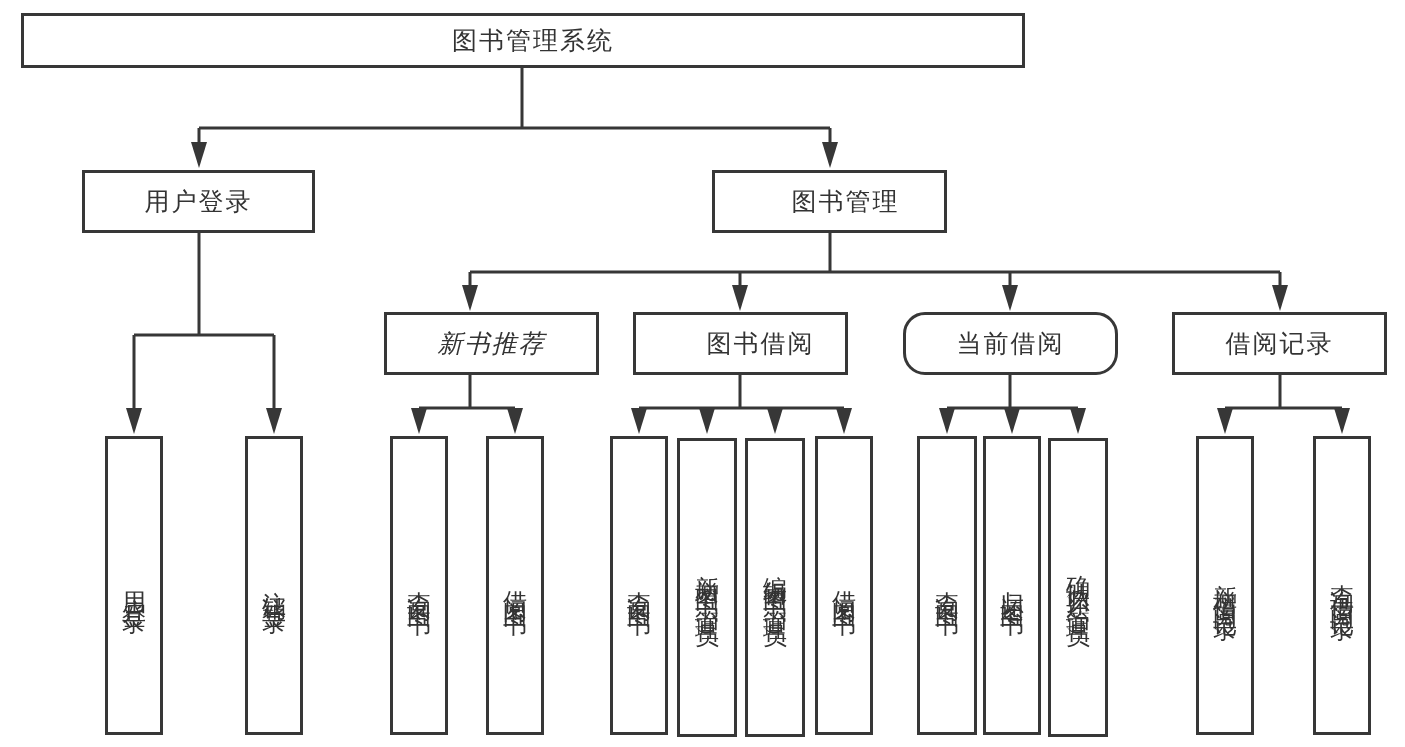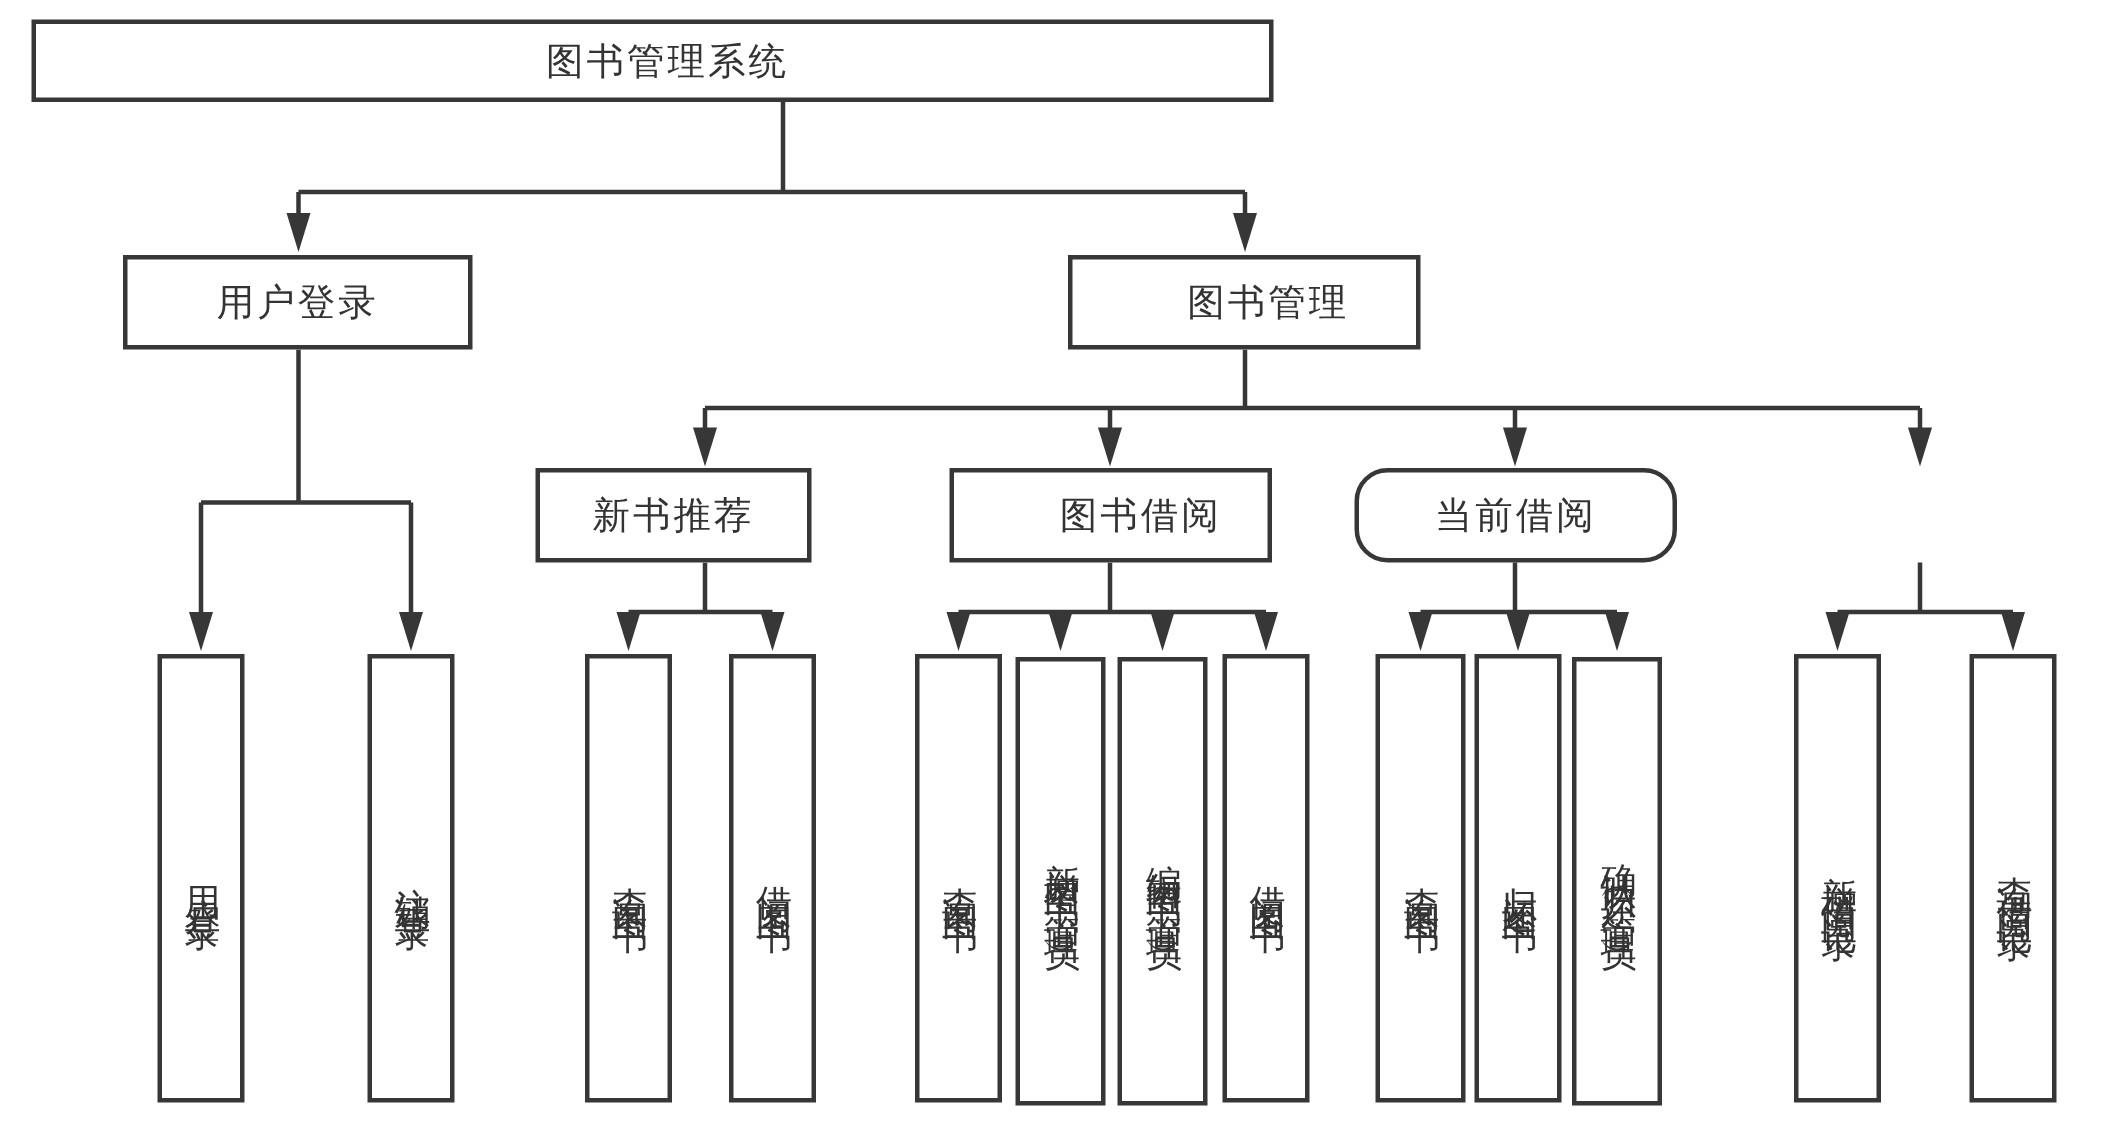--- a/index.html
+++ b/index.html
@@ -94,28 +94,29 @@
     <path class="conn" d="M1010 375 V408 M947 408 H1078 M947 408 V412 M1012 408 V412 M1078 408 V412"></path>
     <polygon class="arrow" points="939,408 955,408 947,434"></polygon>
     <polygon class="arrow" points="1004,408 1020,408 1012,434"></polygon>
     <polygon class="arrow" points="1070,408 1086,408 1078,434"></polygon>
 
     <path class="conn" d="M1280 375 V408 M1225 408 H1342 M1225 408 V412 M1342 408 V412"></path>
     <polygon class="arrow" points="1217,408 1233,408 1225,434"></polygon>
     <polygon class="arrow" points="1334,408 1350,408 1342,434"></polygon>
   </svg>
 
-  <div class="hbox" style="left:21px; top:13px; width:828px; height:55px;padding-left:20px;">图书管理系统</div>
+  <div class="hbox" style="left:21px; top:13px; width:1004px; height:55px;padding-left:20px;">图书管理系统</div>
 
   <div class="hbox" style="left:82px; top:170px; width:233px; height:63px;">用户登录</div>
   <div class="hbox" style="left:712px; top:170px; width:235px; height:63px;padding-left:32px;">图书管理</div>
 
-  <div class="hbox" style="left:357px; top:312px; width:184px; height:63px;">新书推荐</div>
+  <div class="hbox" style="left:384px; top:312px; width:215px; height:63px;font-style:italic;">新书推荐</div>
   <div class="hbox" style="left:633px; top:312px; width:215px; height:63px;padding-left:40px;">图书借阅</div>
   <div class="hbox" style="left:903px; top:312px; width:215px; height:63px;border-radius:22px;">当前借阅</div>
+  <div class="hbox" style="left:1172px; top:312px; width:215px; height:63px;">借阅记录</div>
 
   <div class="vbox" style="left:105px; top:436px; width:58px; height:299px;">用户登录</div>
   <div class="vbox" style="left:245px; top:436px; width:58px; height:299px;">注销登录</div>
 
   <div class="vbox" style="left:390px; top:436px; width:58px; height:299px;">查询图书</div>
   <div class="vbox" style="left:486px; top:436px; width:58px; height:299px;">借阅图书</div>
 
   <div class="vbox" style="left:610px; top:436px; width:58px; height:299px;">查询图书</div>
   <div class="vbox" style="left:677px; top:438px; width:60px; height:299px;">新增图书（管理员）</div>
   <div class="vbox" style="left:745px; top:438px; width:60px; height:299px;">编辑图书（管理员）</div>

